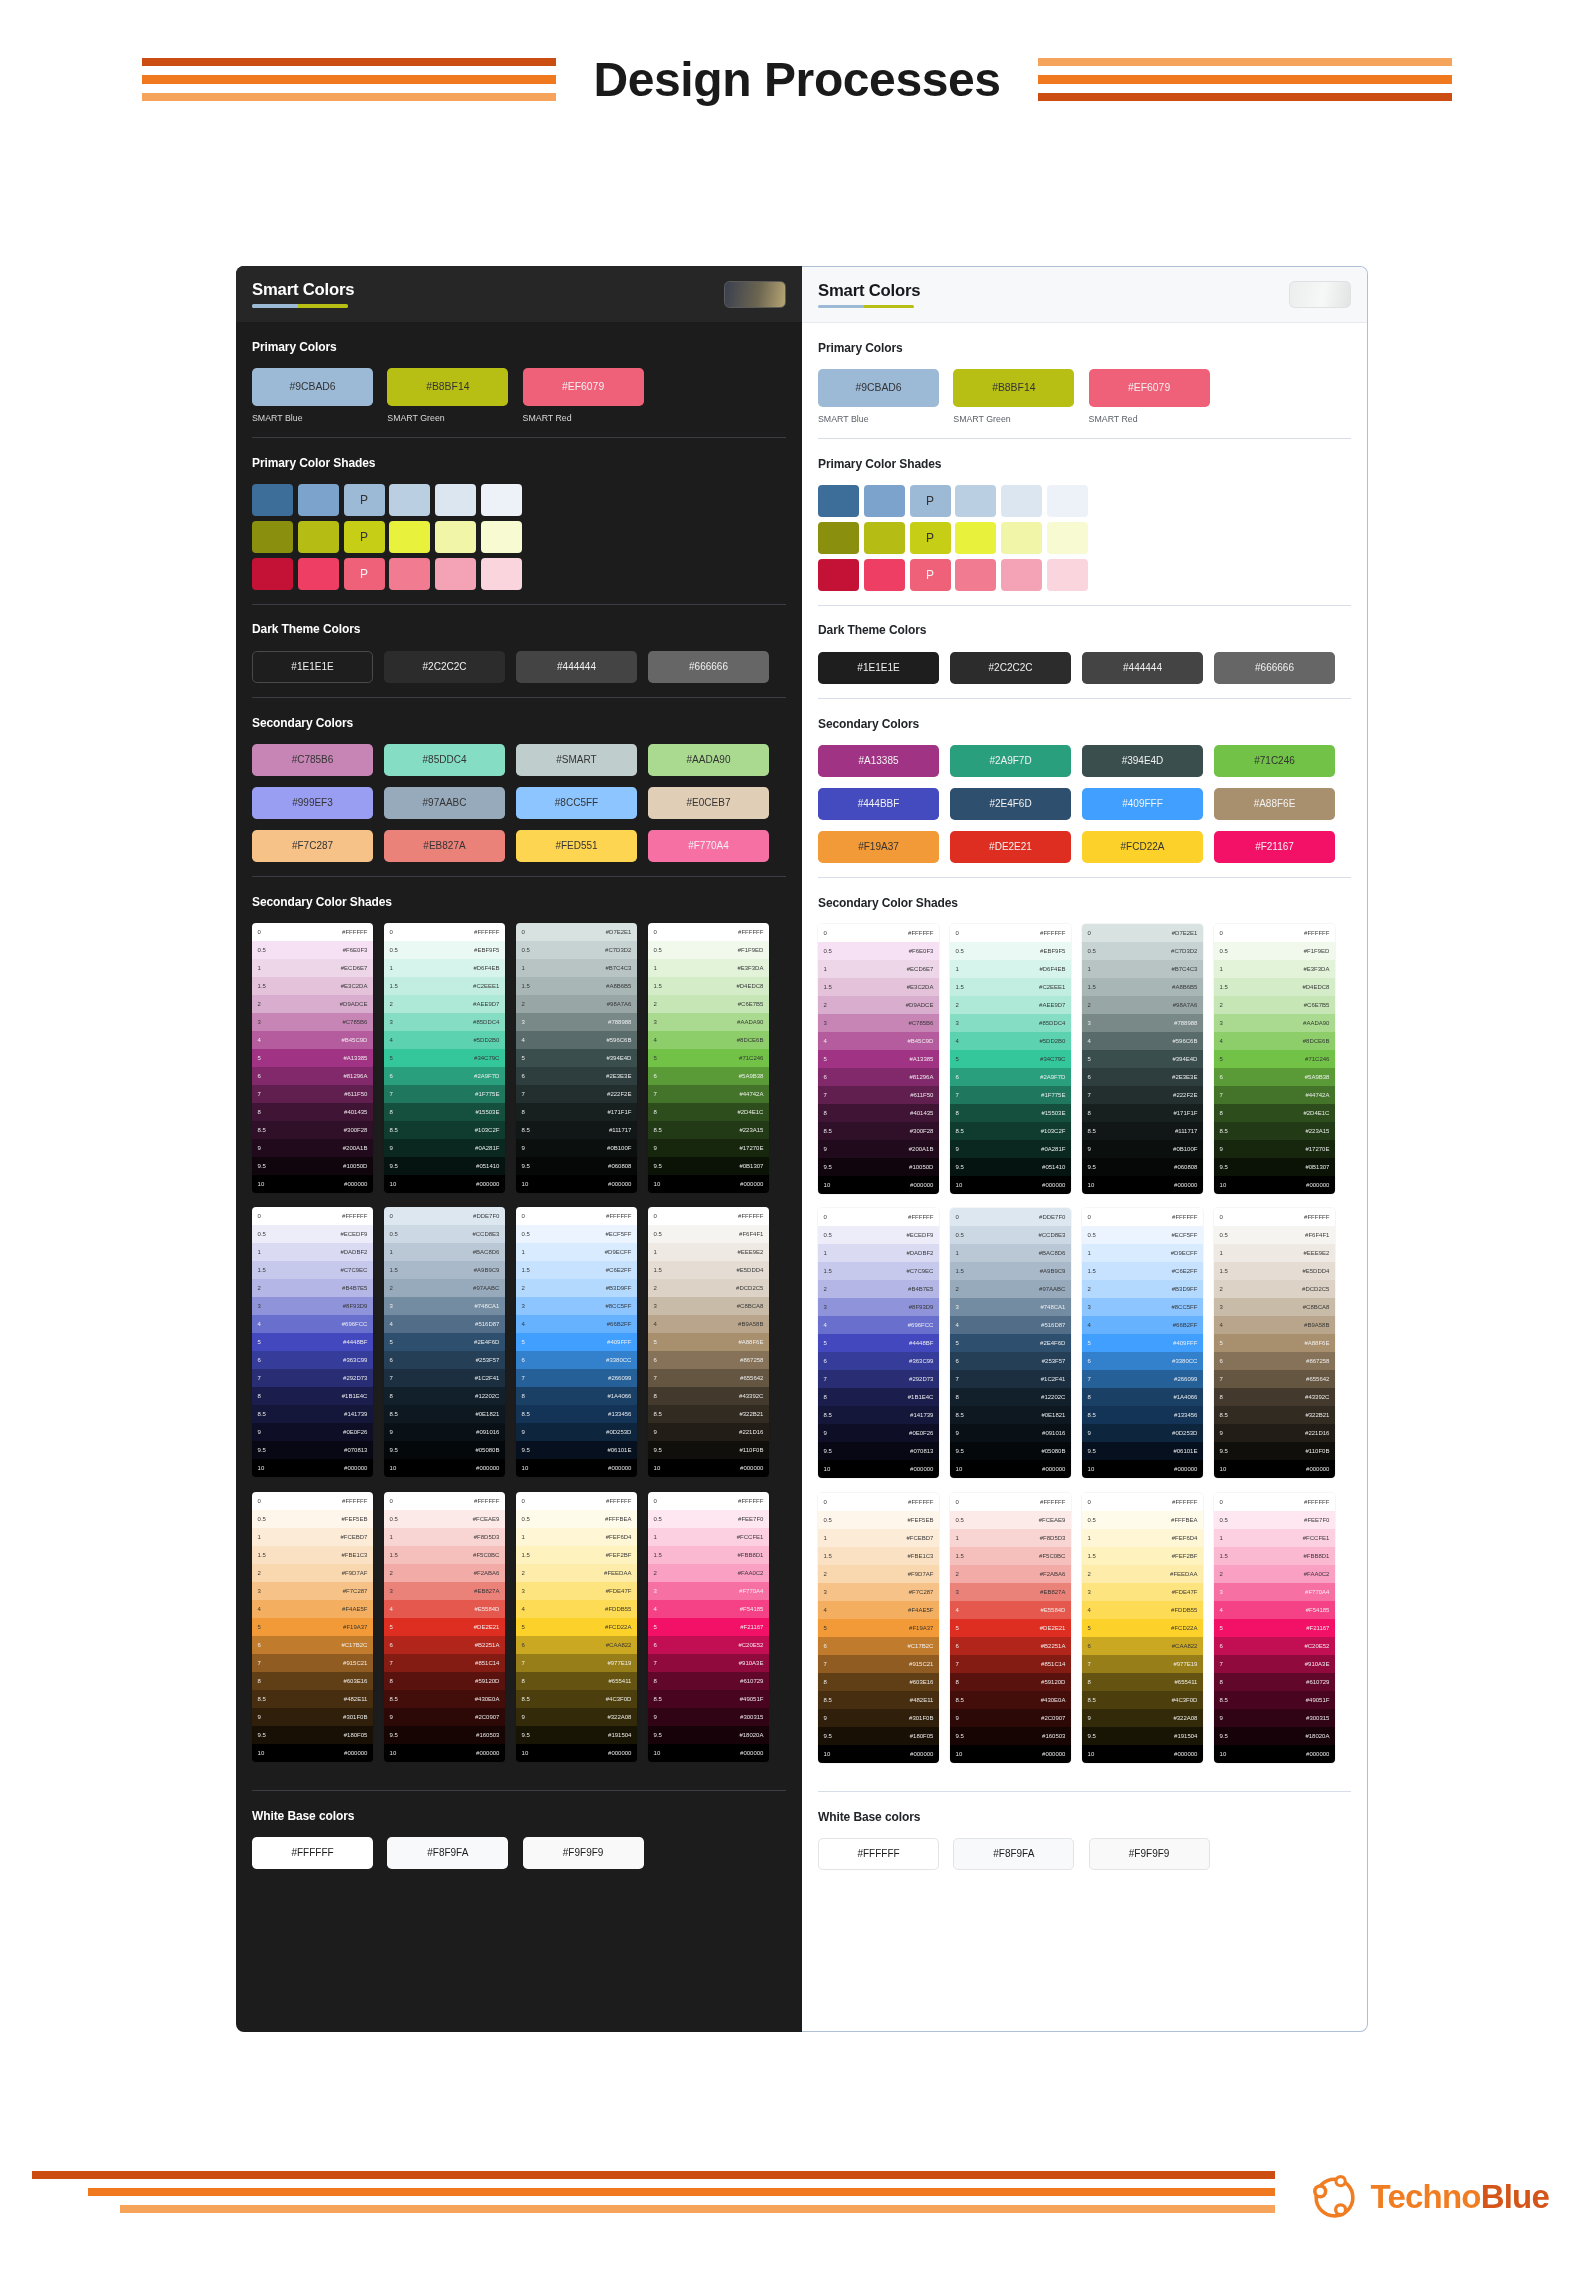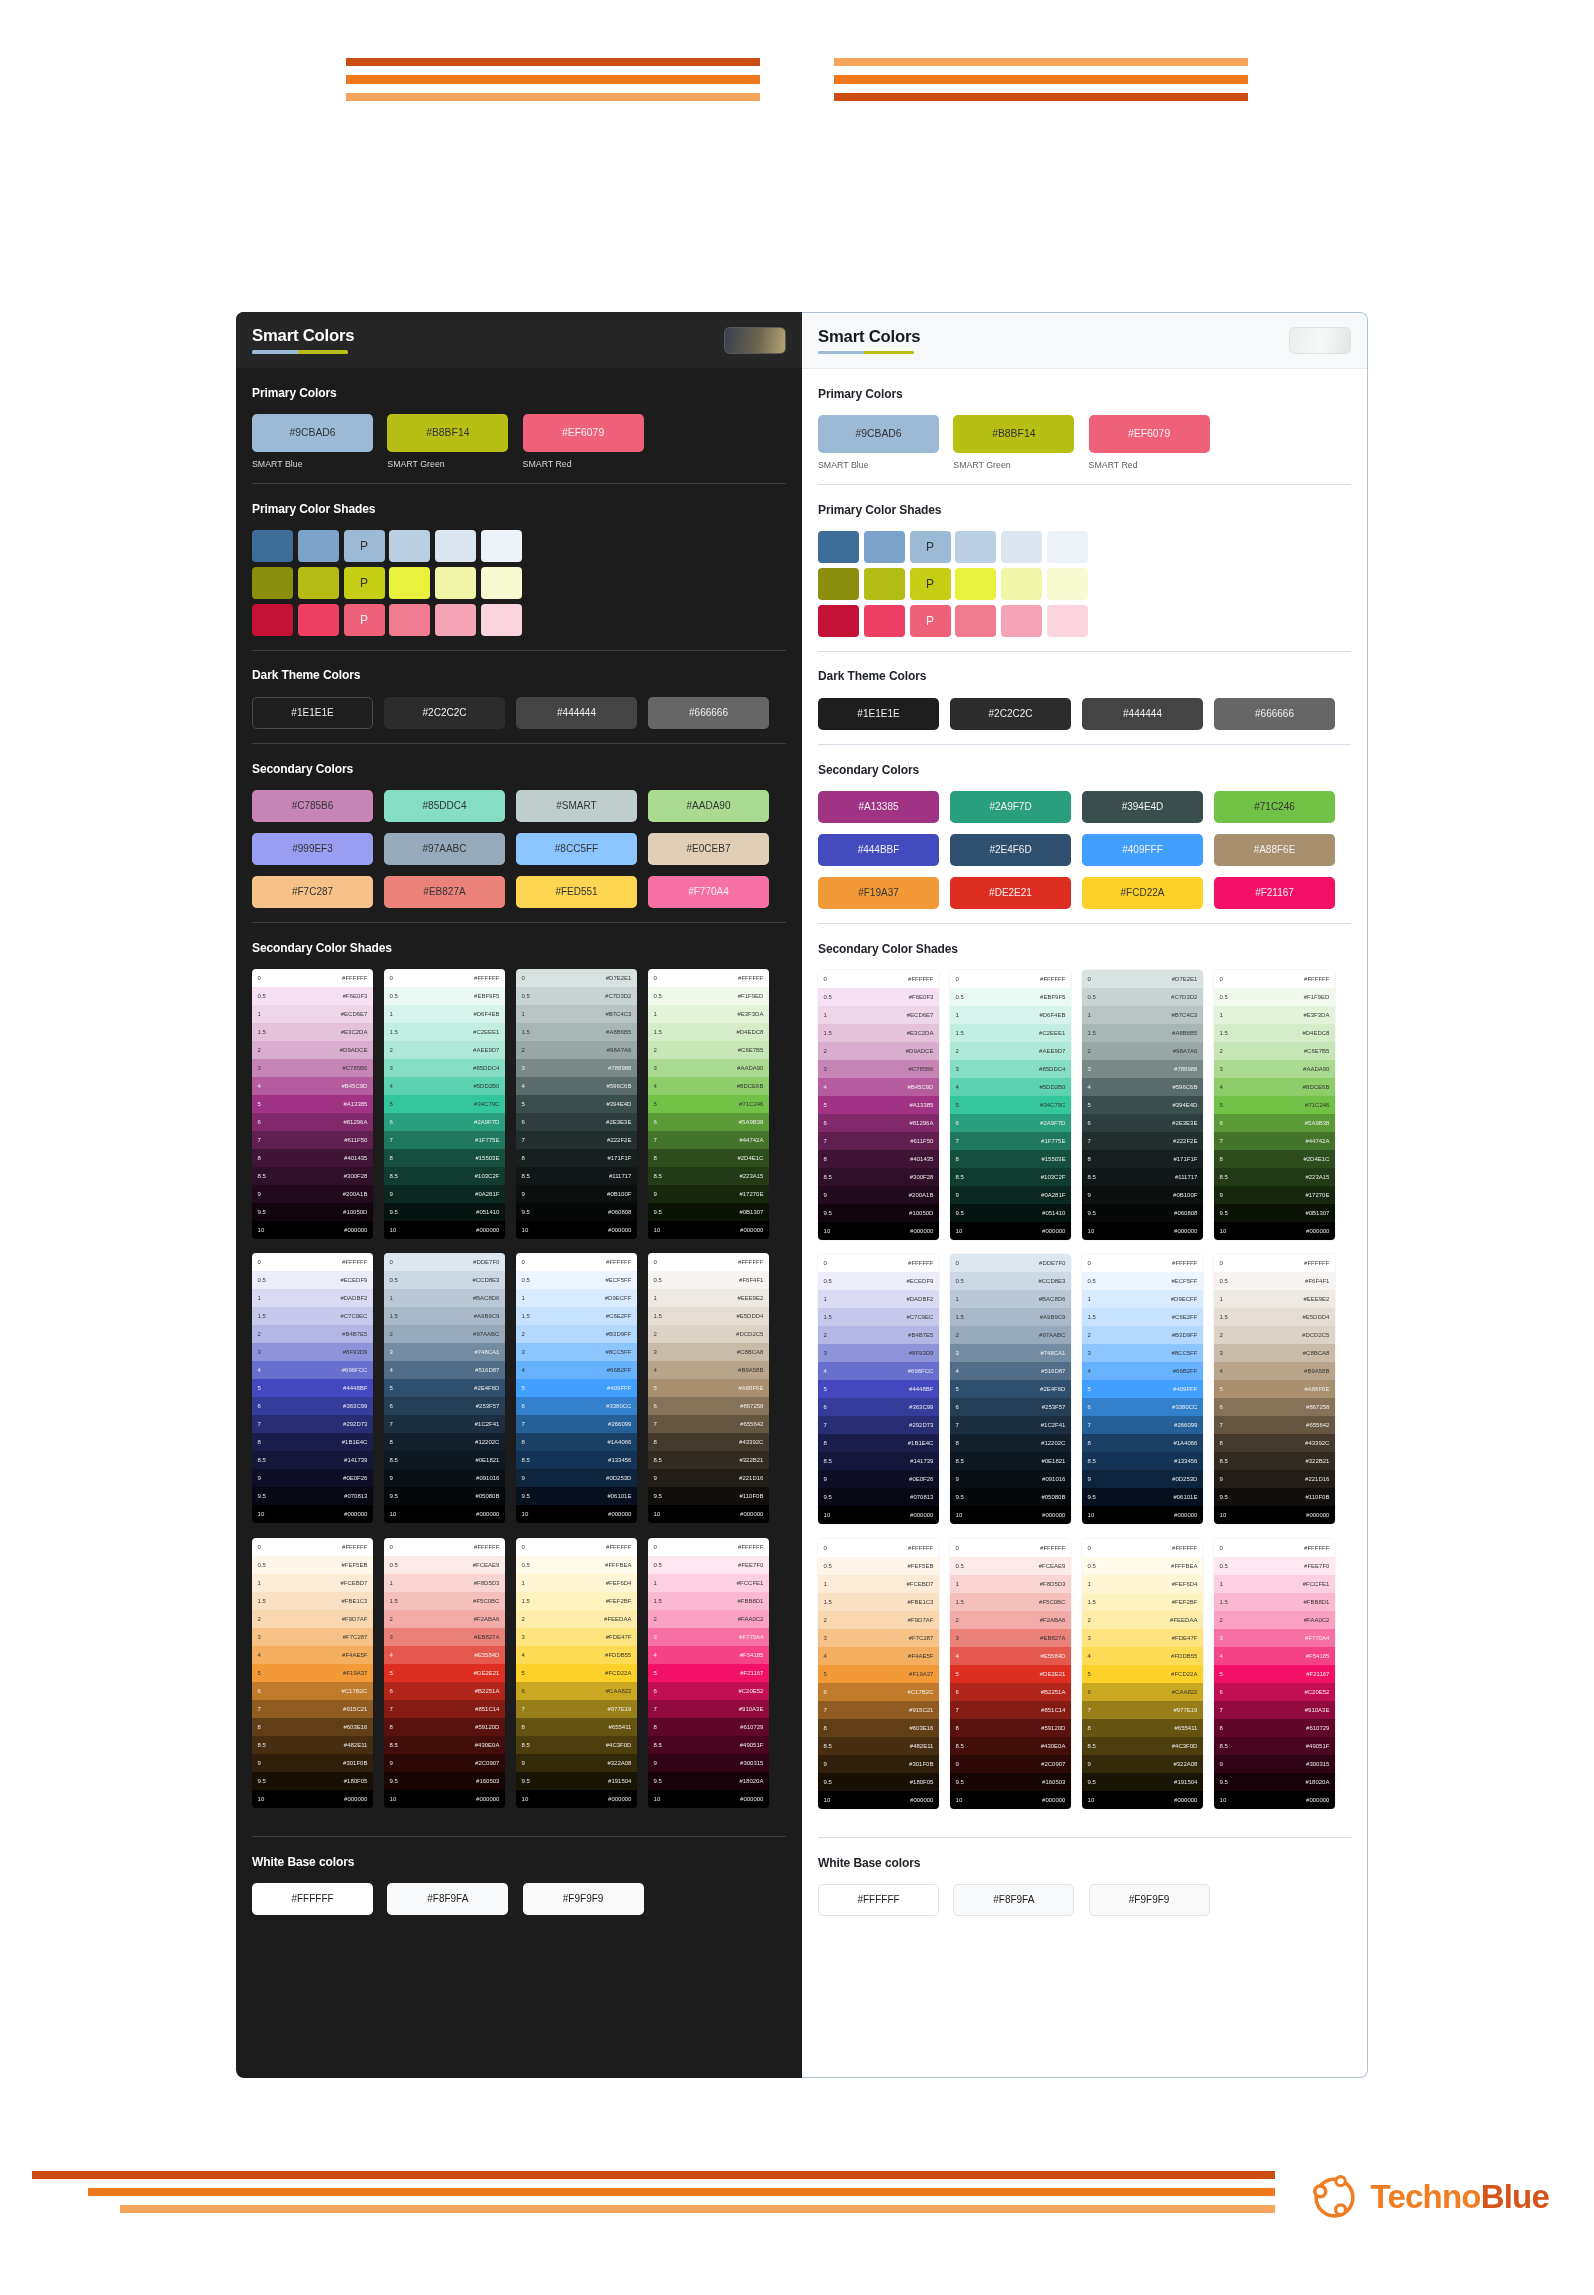--- a/index.html
+++ b/index.html
@@ -23,21 +23,20 @@
   .page-title {
     font-size: 48px; font-weight: 700; color: #1a1a1a; letter-spacing: -0.4px;
     white-space: nowrap;
   }
 
   
   .boards {
     position: absolute; left: 236px; top: 266px;
     width: 1132px; height: 1766px;
     display: flex;
-    margin-top: 46px;
   }
 
   .panel {
     width: 566px; height: 1766px;
     overflow: hidden;
     position: relative;
   }
   .panel.dark { background: #1c1c1c; border-radius: 8px 0 0 8px; }
   .panel.light {
     background: #ffffff;
@@ -157,20 +156,21 @@
 </style>
 </head>
 <body>
 
 <div class="page-header">
   <div class="rule-stack rule-left">
     <div class="rule" style="background: rgb(204, 77, 17);"></div>
     <div class="rule" style="background: rgb(240, 121, 31);"></div>
     <div class="rule" style="background: rgb(246, 164, 92);"></div>
   </div>
+  <h1 class="page-title">Design Processes</h1>
   <div class="rule-stack rule-right">
     <div class="rule" style="background: rgb(246, 164, 92);"></div>
     <div class="rule" style="background: rgb(240, 121, 31);"></div>
     <div class="rule" style="background: rgb(204, 77, 17);"></div>
   </div>
 </div>
 
 <div class="boards">
   <div class="panel dark" id="panel-dark">
       <div class="panel-head">

